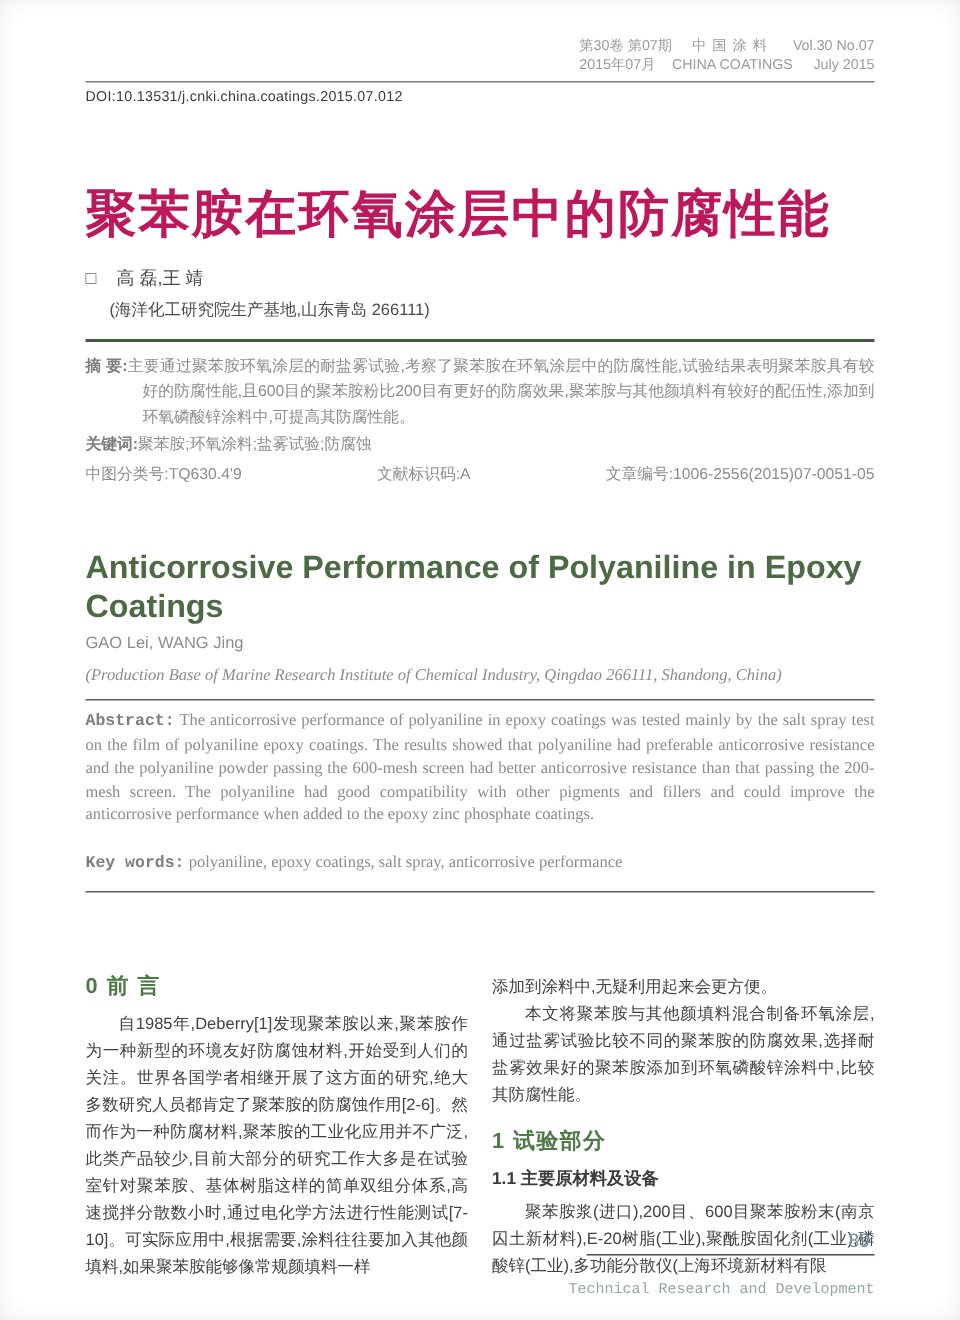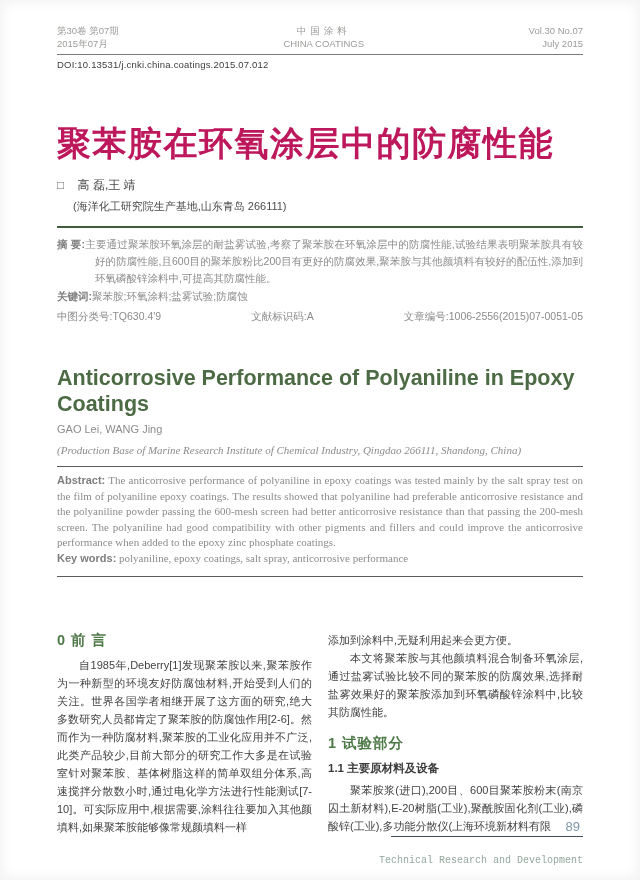--- a/index.html
+++ b/index.html
@@ -6,21 +6,21 @@
   .page {
     position:relative; width:640px; height:880px; margin:0 auto;
     background:#ffffff; overflow:hidden;
     box-shadow: inset 0 0 14px rgba(0,0,0,0.07);
     font-family:"Liberation Sans", sans-serif;
     -webkit-font-smoothing:antialiased;
   }
   .content { padding:24px 57px 0 57px; }
 
   
-  .hrow { display:flex; justify-content:space-between; align-items:flex-start;
+  .hrow { display:flex; justify-content:flex-end; align-items:flex-start;
           color:#9b9b99; font-size:9.5px; line-height:13px; }
   .hcol { white-space:nowrap; }
   .hcol.c { text-align:center; }
   .hcol.r { text-align:right; }
   .journal-cn { letter-spacing:4px; }
   .hrule { border:0; border-top:1.5px solid #7a7a78; margin:4px 0 0; }
   .doi { font-size:9.5px; color:#3c3c3c; margin-top:4px; letter-spacing:0.2px; }
 
   
   .title-cn { margin:54px 0 0; font-size:34px; line-height:38px; font-weight:bold;
@@ -41,22 +41,22 @@
 
   
   .en-block { margin-top:40px; }
   .title-en { margin:0; font-size:21.5px; line-height:26px; font-weight:bold; color:#4c6b44; }
   .authors-en { margin-top:6px; font-size:11px; color:#8c8c8c; }
   .affil-en { margin-top:9px; font-size:11px; font-style:italic; color:#8c8c8c;
               font-family:"Liberation Serif", serif; }
   .rule { border:0; border-top:1.5px solid #5c5c5a; margin:10px 0 0; }
   .abs-en { margin:6px 0 0; font-family:"Liberation Serif", serif; font-size:11px;
             line-height:15.5px; color:#8c8c8c; text-align:justify; }
-  .abs-en b { color:#7e7e7e; font-family:Liberation Sans, sans-serif; }
-  .kw-en { margin-top:0; }
+  .abs-en b { color:#7e7e7e; font-family:Liberation Mono, monospace; }
+  .kw-en { margin-top:16px; }
 
   
   .columns { display:flex; gap:16px; margin-top:54px; color:#424242; }
   .col { flex:1 1 0; min-width:0; font-size:11px; line-height:18px; text-align:justify; }
   .sec-h { margin:0 0 7px; font-size:14.5px; font-weight:bold; color:#4e7a48;
            letter-spacing:1px; }
   .sec-h.mid { margin-top:13px; }
   .subsec-h { margin:0 0 4px; font-size:11.5px; font-weight:bold; color:#3b3b3b; }
   .col p { margin:0; }
   .col p.indent { text-indent:2em; }

